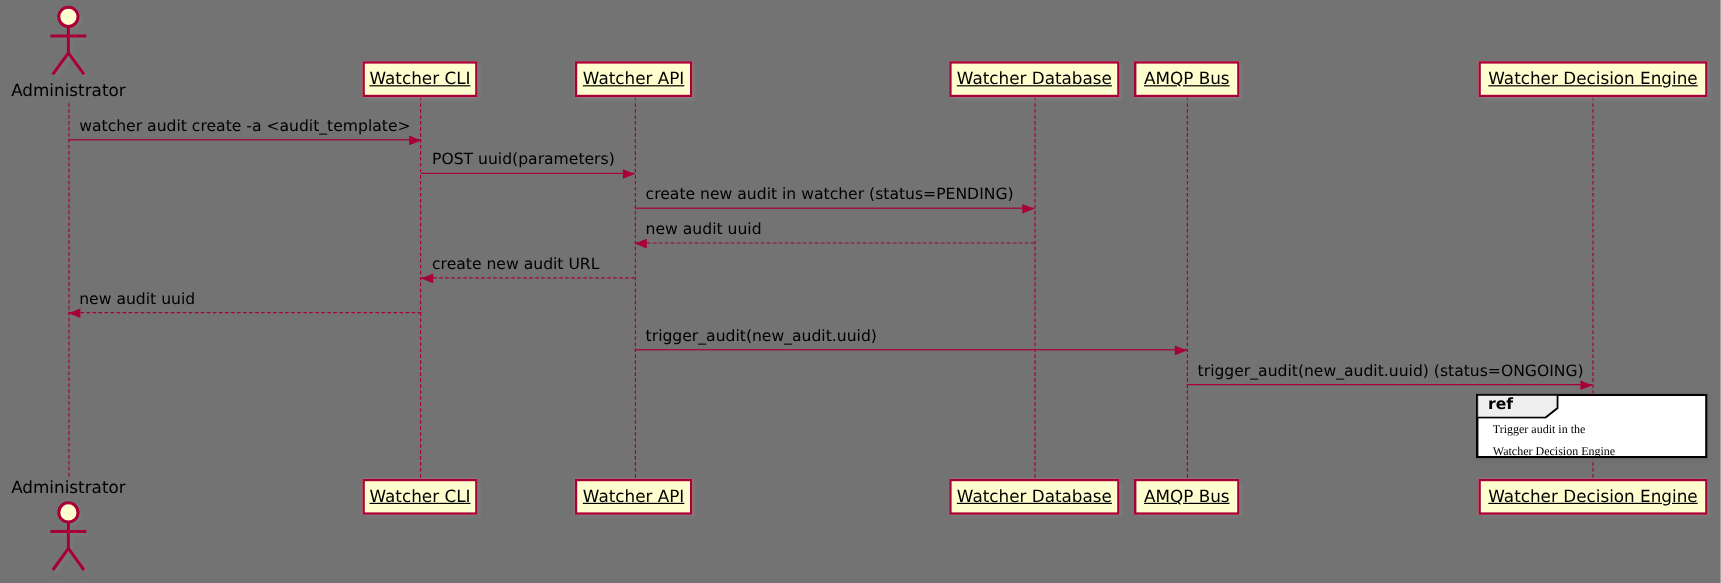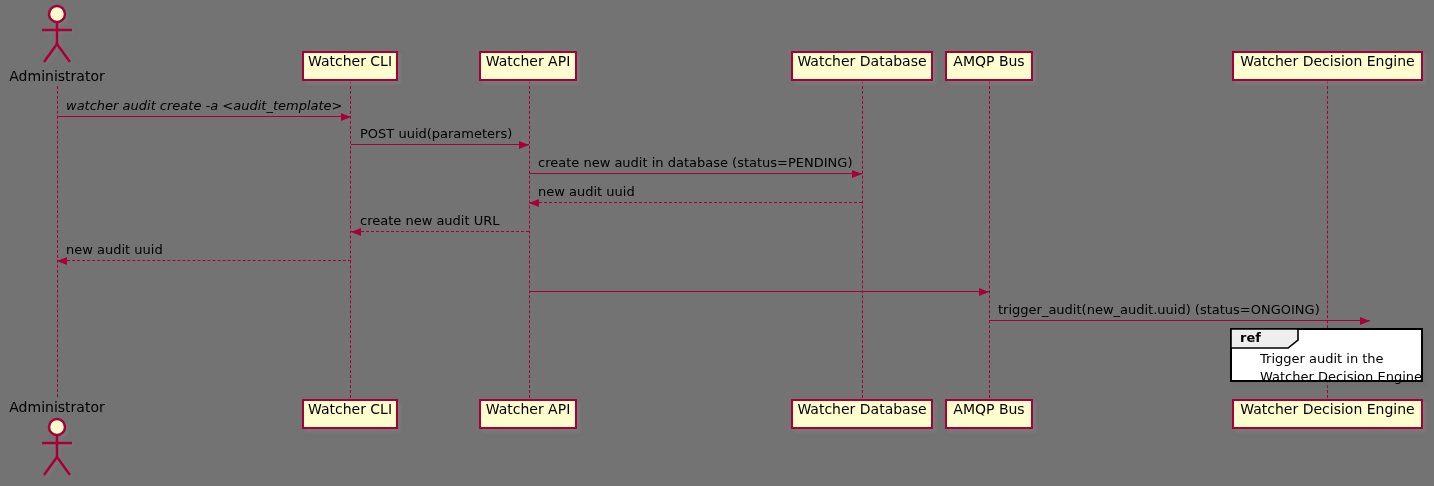--- a/index.html
+++ b/index.html
@@ -15,43 +15,43 @@
     font-family:"DejaVu Sans","Liberation Sans",sans-serif;color:var(--txt);
     overflow:hidden;
   }
   
   .lifeline{position:absolute;width:0;border-left:1px dashed var(--line);}
   
   .pbox{
     position:absolute;height:26px;background:var(--pfill);
     border:2px solid var(--line);
     box-shadow:3px 3px 3px rgba(130,130,130,0.55);
-    display:flex;align-items:flex-start;justify-content:center;
-    font-size:14px;white-space:nowrap;
+    display:flex;align-items:center;justify-content:center;
+    font-size:14px;white-space:nowrap;text-decoration:underline;
   }
   
   .actor-label{position:absolute;font-size:14px;white-space:nowrap;text-align:center;}
   .actor-fig{position:absolute;filter:drop-shadow(2.5px 2.5px 1.5px rgba(130,130,130,0.55));}
   
   .msg{position:absolute;height:21px;}
   .msg .line{position:absolute;left:0;right:0;bottom:0;border-bottom:1px solid var(--line);}
   .msg.dashed .line{border-bottom-style:dashed;}
   .msg .lbl{position:absolute;left:9px;bottom:4px;font-size:13px;white-space:nowrap;}
   .ah{position:absolute;bottom:-4px;width:0;height:0;border-top:4px solid transparent;border-bottom:4px solid transparent;}
   .ah.r{right:0;border-left:10px solid var(--line);}
   .ah.l{left:0;border-right:10px solid var(--line);}
   
   .ref{
     position:absolute;background:#ffffff;border:2px solid var(--refb);
     box-shadow:3px 3px 3px rgba(110,110,110,0.6);z-index:5;
   }
   .ref-tab{position:absolute;left:-1px;top:-1px;width:68px;height:20px;}
   .ref-tab svg{display:block;}
   .ref-tab .kw{position:absolute;left:9px;top:1px;font-weight:bold;font-size:13px;}
-  .ref-body{position:absolute;left:28px;top:20px;right:4px;font-size:13px;line-height:18px;white-space:nowrap;}
+  .ref-body{position:absolute;left:12px;top:20px;right:4px;font-size:10px;line-height:18px;white-space:nowrap;font-family:Liberation Serif, serif;}
   .z2{z-index:2;}
 </style>
 </head>
 <body>
 
 <div id="canvas">
 
   <div class="lifeline" style="left:57px;top:86px;height:311px;"></div>
   <div class="lifeline" style="left:350px;top:81px;height:317px;"></div>
   <div class="lifeline" style="left:529px;top:81px;height:317px;"></div>
@@ -79,55 +79,56 @@
   <div class="pbox z2" style="left:791px;top:51px;width:138px;">
       <span>Watcher Database</span>
     </div>
   <div class="pbox z2" style="left:945px;top:51px;width:84px;">
       <span>AMQP Bus</span>
     </div>
   <div class="pbox z2" style="left:1232px;top:51px;width:187px;">
       <span>Watcher Decision Engine</span>
     </div>
 
-  <div class="msg" style="left:57px;top:96px;width:294px;font-style:italic;">
+  <div class="msg" style="left:57px;top:96px;width:294px;">
     <span class="lbl">watcher audit create -a &lt;audit_template&gt;</span>
     <div class="line"></div>
     <div class="ah r"></div>
   </div>
   <div class="msg" style="left:351px;top:124px;width:178px;">
     <span class="lbl">POST uuid(parameters)</span>
     <div class="line"></div>
     <div class="ah r"></div>
   </div>
   <div class="msg" style="left:529px;top:153px;width:333px;">
-    <span class="lbl">create new audit in database (status=PENDING)</span>
+    <span class="lbl">create new audit in watcher (status=PENDING)</span>
     <div class="line"></div>
     <div class="ah r"></div>
   </div>
   <div class="msg dashed" style="left:529px;top:182px;width:333px;">
     <span class="lbl">new audit uuid</span>
     <div class="line"></div>
     <div class="ah l"></div>
   </div>
   <div class="msg dashed" style="left:351px;top:211px;width:178px;">
     <span class="lbl">create new audit URL</span>
     <div class="line"></div>
     <div class="ah l"></div>
   </div>
   <div class="msg dashed" style="left:57px;top:240px;width:294px;">
     <span class="lbl">new audit uuid</span>
     <div class="line"></div>
     <div class="ah l"></div>
   </div>
   <div class="msg" style="left:529px;top:271px;width:460px;">
+    <span class="lbl">trigger_audit(new_audit.uuid)</span>
     <div class="line"></div>
     <div class="ah r"></div>
   </div>
-  <div class="msg" style="left:989px;top:300px;width:338px;padding-left:43px;">
+  <div class="msg" style="left:989px;top:300px;width:338px;">
     <span class="lbl">trigger_audit(new_audit.uuid) (status=ONGOING)</span>
     <div class="line"></div>
     <div class="ah r"></div>
   </div>
 
   <div class="ref" style="left:1230px;top:328px;width:189px;height:50px;">
     <div class="ref-tab">
       <svg width="68" height="20" viewBox="0 0 68 20">
         <polygon points="0,0 67,0 67,11 57,19 0,19" fill="#EEEEEE" stroke="#000000" stroke-width="1.6"></polygon>
       </svg>

